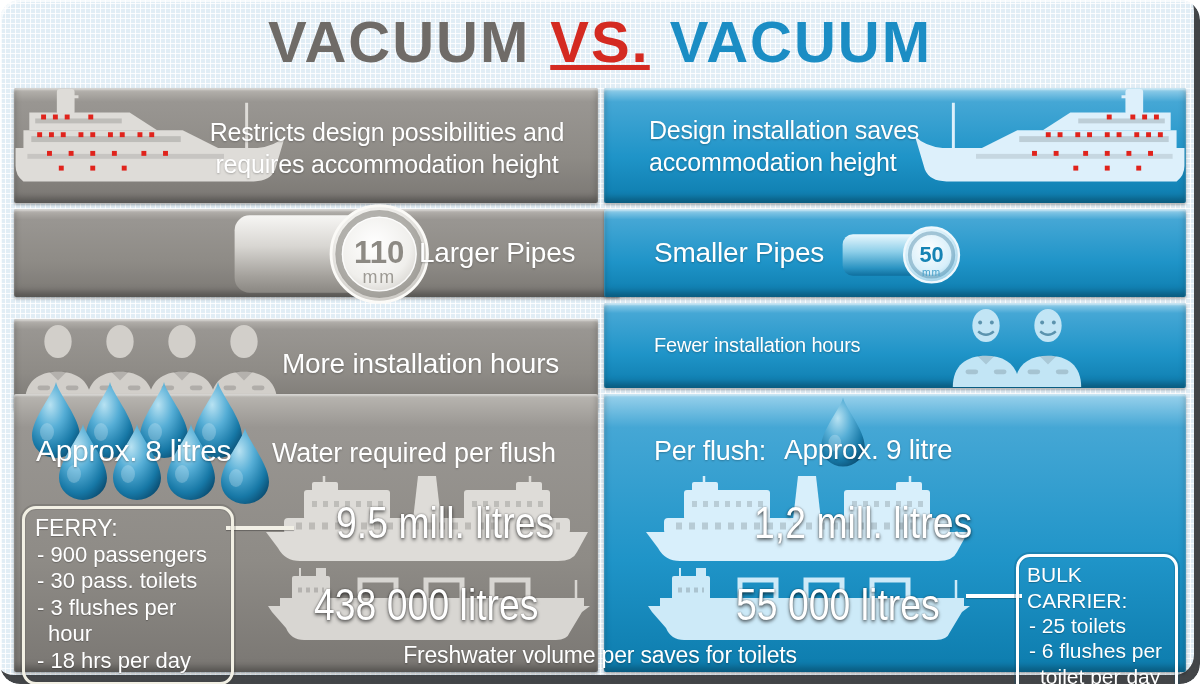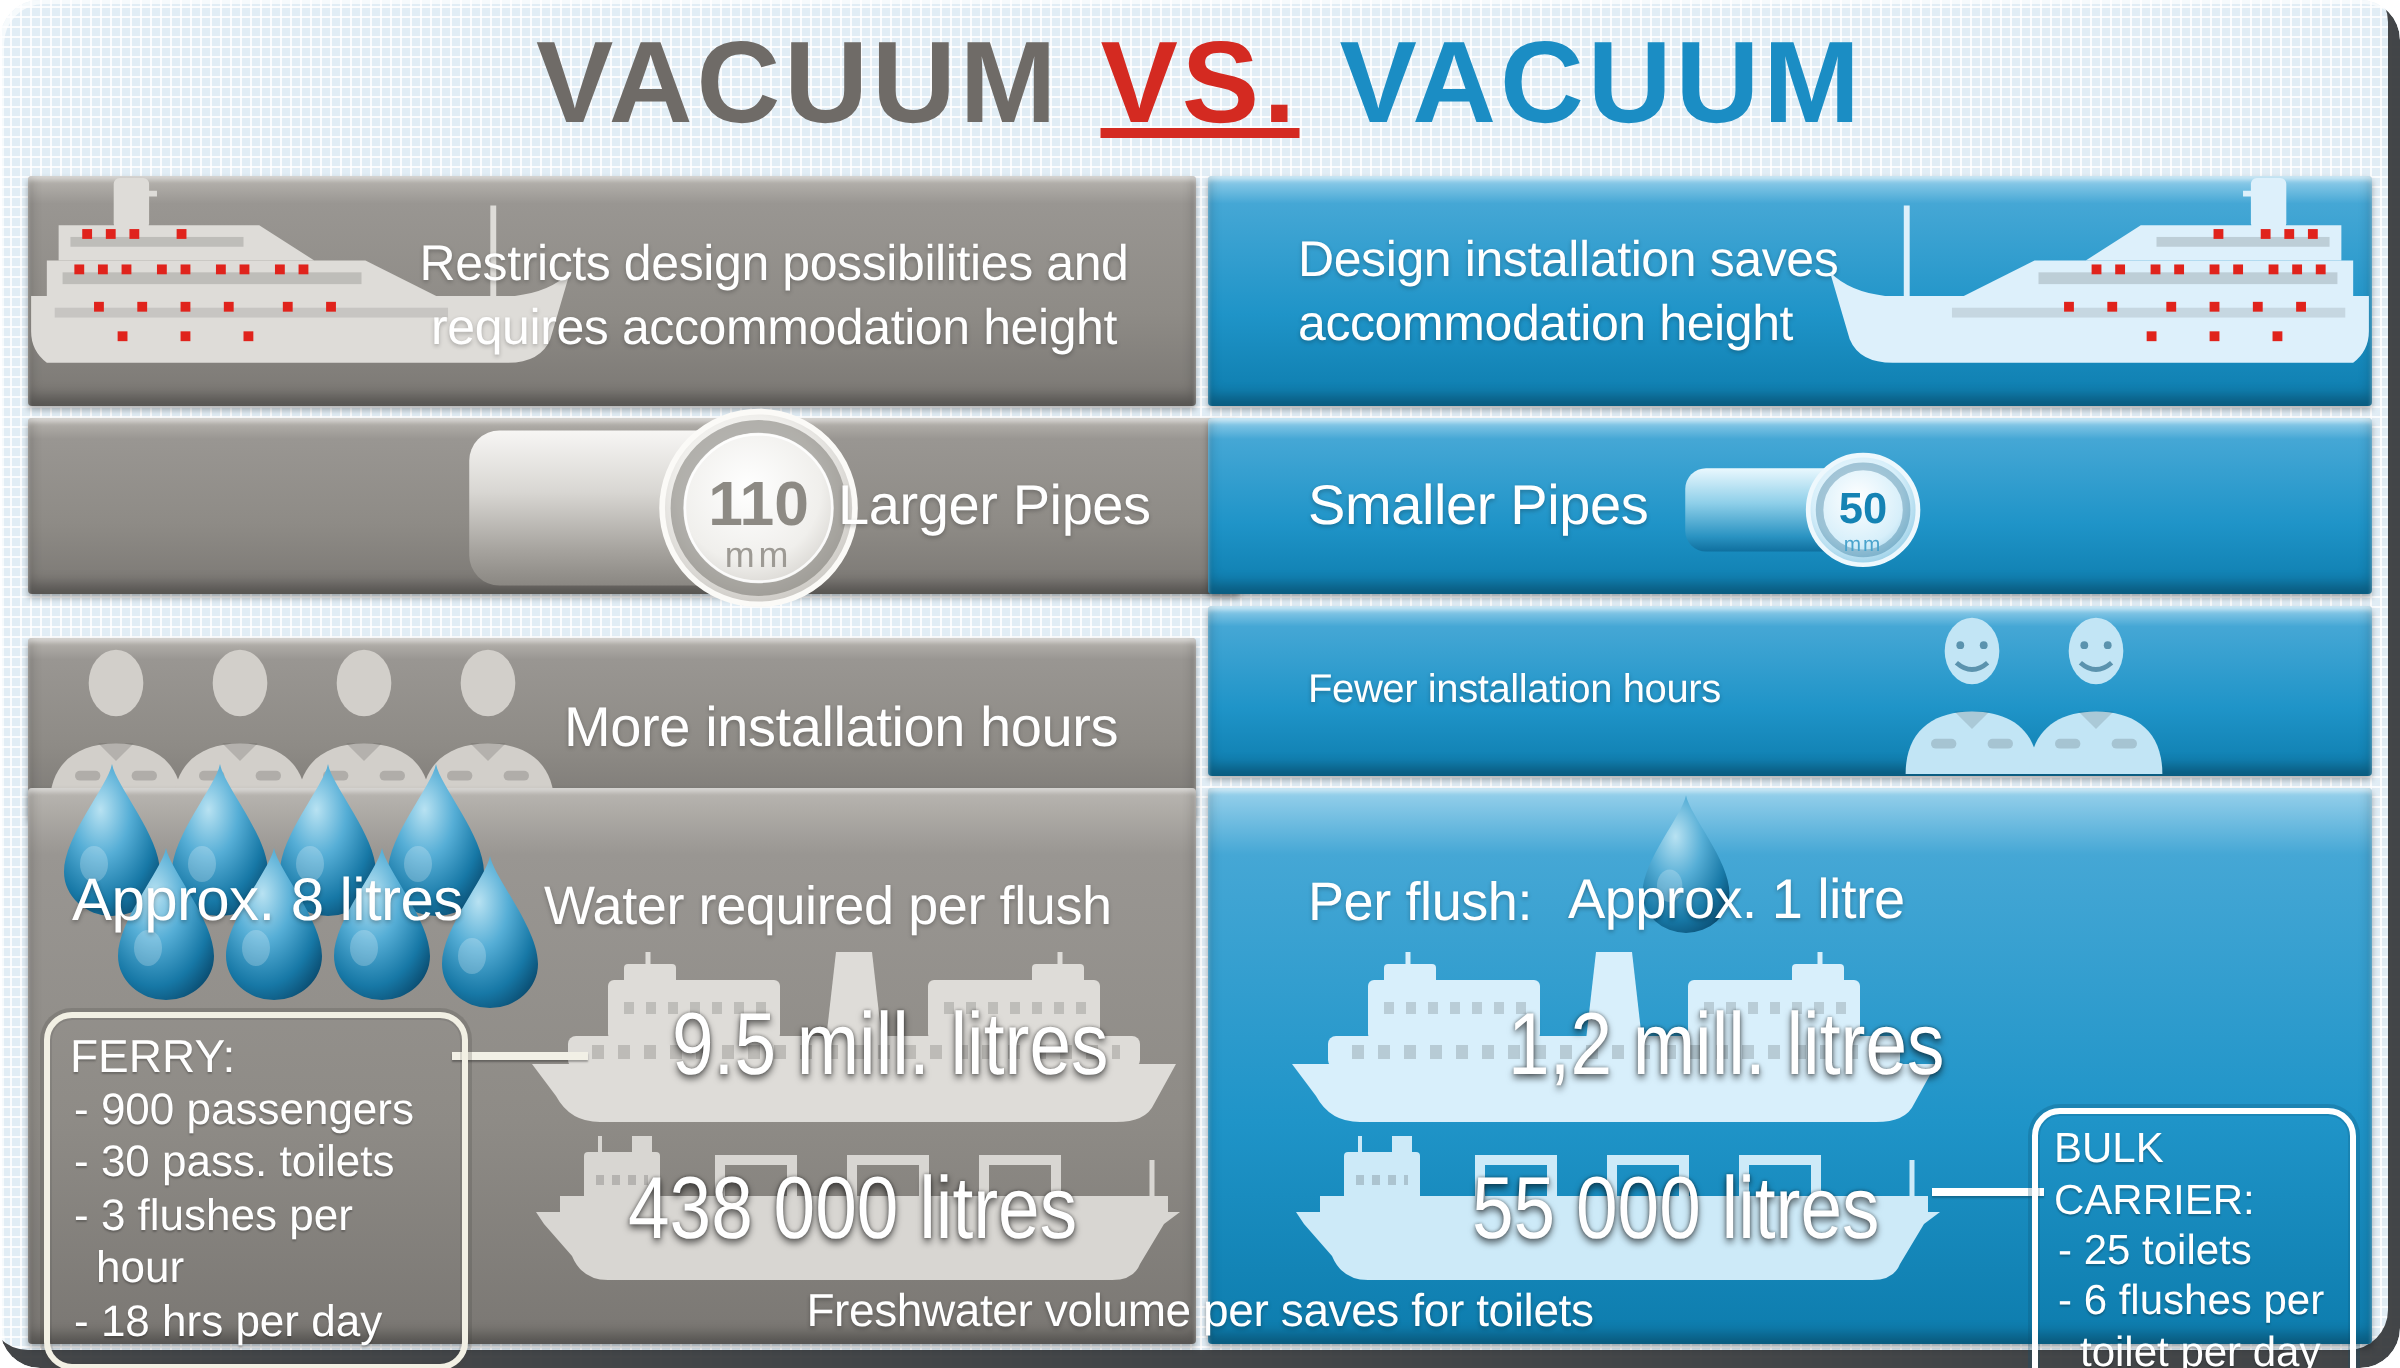--- a/index.html
+++ b/index.html
@@ -308,21 +308,21 @@
         <use href="#bulkShip"></use>
       </svg>
     <div class="bigval" style="left:300px;top:186px;">438 000 litres</div>
   </div>
 
   <div class="panel blue r4R">
     <div class="ptxt" style="left:50px;top:40px;font-size:27px;">Per flush:</div>
     <svg class="drop-single" viewBox="0 0 64 80">
         <use href="#drop"></use>
       </svg>
-    <div class="flush-big" style="left:180px;top:40px;font-size:28px;">Approx. 1 litre</div>
+    <div class="flush-big" style="left:180px;top:40px;font-size:28px;">Approx. 9 litre</div>
 
     <svg class="ship-bottom ferry-blue">
         <use href="#ferryShip"></use>
       </svg>
     <div class="bigval" style="left:150px;top:104px;">1,2 mill. litres</div>
 
     <svg class="ship-bottom bulk-blue">
         <use href="#bulkShip"></use>
       </svg>
     <div class="bigval" style="left:132px;top:186px;">55 000 litres</div>

